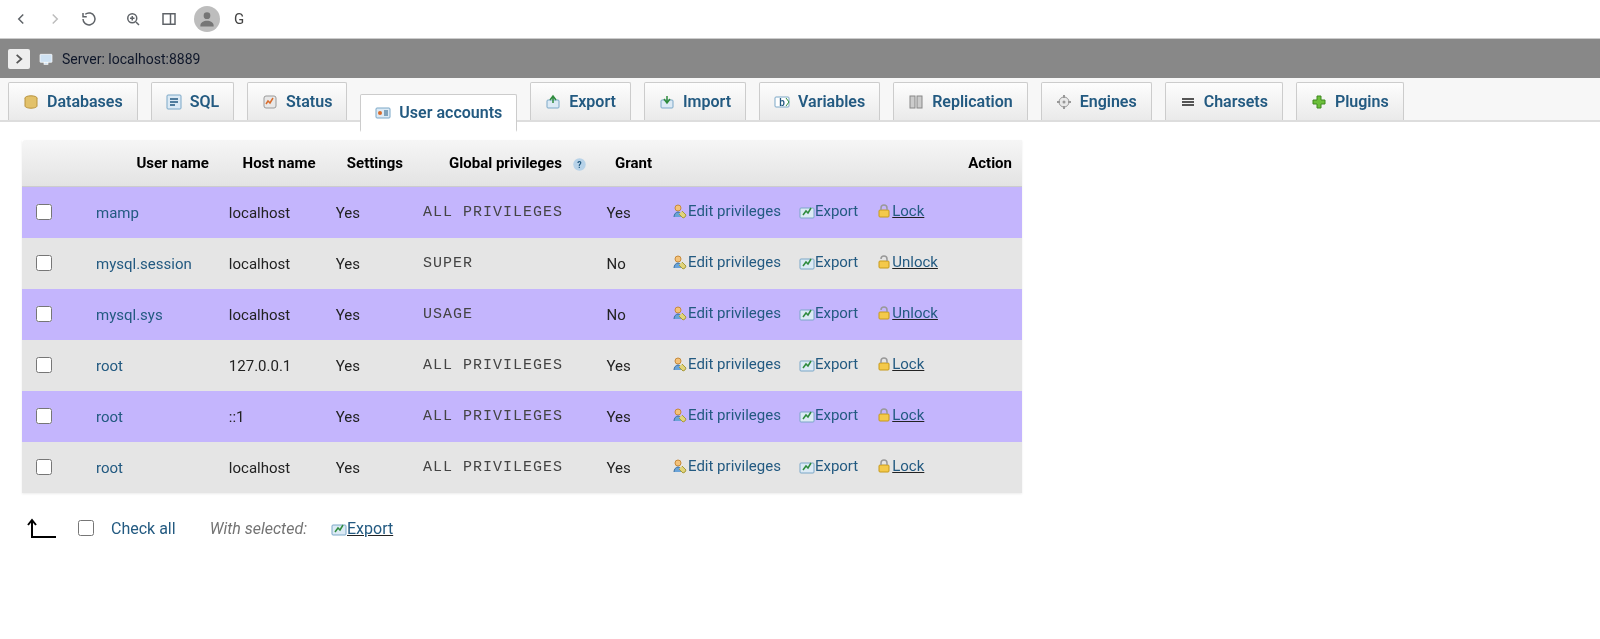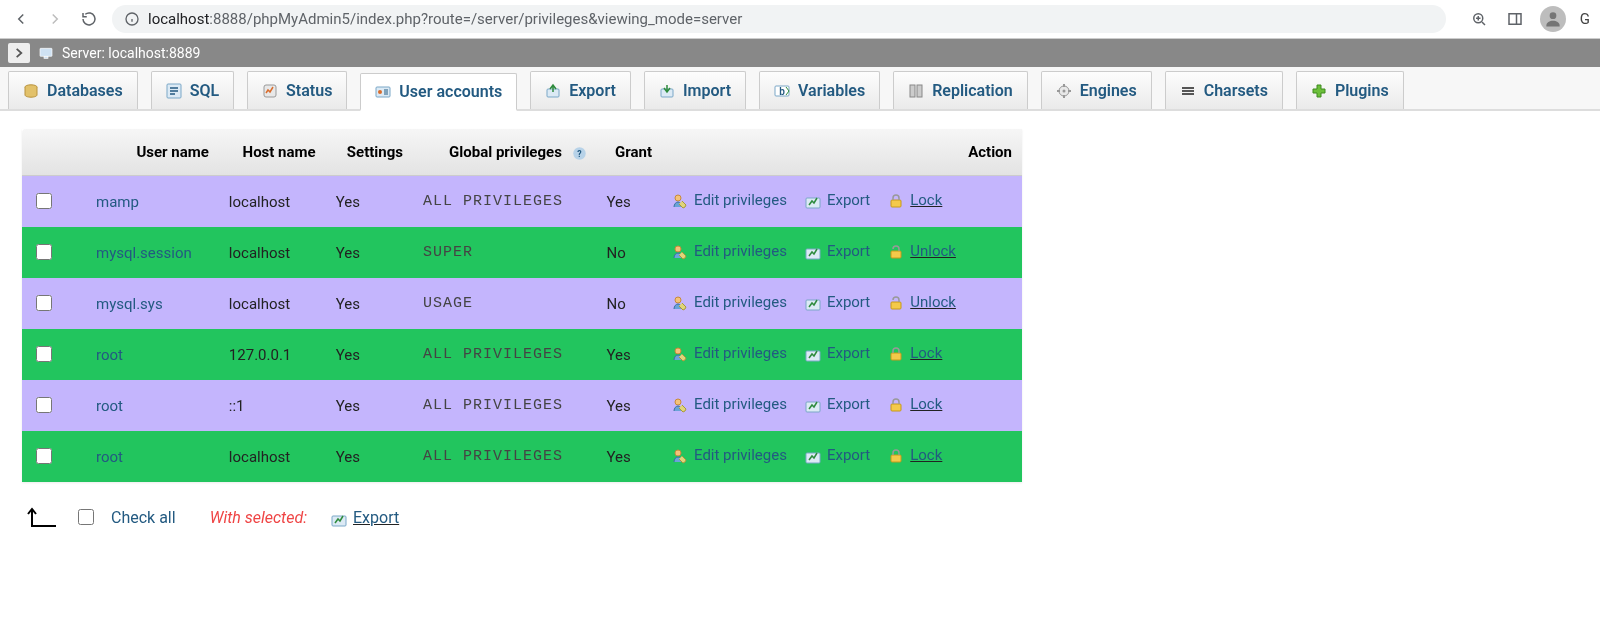--- a/index.html
+++ b/index.html
@@ -41,23 +41,23 @@
   .url-host { color:#202124; }
   .url-path { color:#5f6368; }
   .chrome-right { display:flex; align-items:center; gap:14px; margin-left:10px; }
   .avatar {
     width: 26px; height: 26px; border-radius: 50%;
     background:#bdbdbd; display:flex; align-items:center; justify-content:center;
   }
 
   
   .server-bar {
-    height: 28px;
+    height: 39px;
     background: #888;
-    color: #ffffff;
+    color: #0f172a;
     display: flex;
     align-items: center;
     padding-left: 8px;
     font-size: 14px;
     gap: 8px;
   }
   .server-bar .collapse-btn {
     width: 22px; height: 20px;
     background: #eee;
     display: inline-flex; align-items:center; justify-content:center;
@@ -84,21 +84,21 @@
     border: 1px solid #ccc;
     border-bottom: none;
     background: linear-gradient(#fdfdfd, #eaeaea);
     border-radius: 2px 2px 0 0;
     cursor: pointer;
     margin-top: 4px;
   }
   .tab.active {
     background: #fff;
     position: relative;
-    top: 2px;
+    top: 12px;
     border-bottom: 2px solid #fff;
   }
   .tab .tab-icon { display:inline-flex; }
 
   
   .page {
     padding: 18px 22px 30px 22px;
   }
   h2.page-title {
     font-size: 30px;
@@ -120,33 +120,33 @@
     padding: 14px 10px;
     border-bottom: 1px solid #ccc;
   }
   table.users th:first-child { width: 44px; border-top-left-radius:4px; }
   table.users td {
     padding: 14px 10px;
     font-size: 15px;
     vertical-align: middle;
   }
   table.users tr.row-odd  td { background: #c4b5fd; }
-  table.users tr.row-even td { background: #22c55e; }
+  table.users tr.row-even td { background: #e5e5e5; }
   .link { color: #235a81; cursor:pointer; }
   .mono { font-family: "Courier New", monospace; letter-spacing: 1px; color:#444; }
-  .action-group { display:inline-flex; align-items:flex-end; gap:6px; margin-right:18px; cursor:pointer; }
+  .action-group { display:inline-flex; align-items:center; margin-right:18px; cursor:pointer; }
   .action-group:last-child { margin-right:0;text-decoration:underline; }
   input[type=checkbox] { width:16px; height:16px; }
 
   .footer-row {
     display:flex; align-items:center; gap:14px;
     margin-top: 24px;
   }
   .footer-arrow { font-size:20px; color:#000; padding-left:4px; }
-  .italic { font-style: italic; color:#ef4444; }
+  .italic { font-style: italic; color:#737373; }
 
   
   svg { display:block; }
 </style>
 </head>
 <body>
 
 <div class="chrome-bar">
   <span class="chrome-btn">
     <svg width="18" height="18" viewBox="0 0 24 24" fill="none" stroke="#5f6368" stroke-width="2">
@@ -157,32 +157,20 @@
     <svg width="18" height="18" viewBox="0 0 24 24" fill="none" stroke="#bdbdbd" stroke-width="2">
         <path d="M9 6l6 6-6 6"></path>
       </svg>
   </span>
   <span class="chrome-btn">
     <svg width="18" height="18" viewBox="0 0 24 24" fill="none" stroke="#5f6368" stroke-width="2">
         <path d="M4 12a8 8 0 1 0 3-6.3"></path>
         <path d="M4 4v5h5"></path>
       </svg>
   </span>
-  <div class="url-bar">
-    <span class="url-info-icon">
-      <svg width="16" height="16" viewBox="0 0 24 24" fill="none" stroke="#5f6368" stroke-width="2">
-          <circle cx="12" cy="12" r="9"></circle>
-          <line x1="12" y1="8" x2="12" y2="8"></line>
-          <line x1="12" y1="12" x2="12" y2="16"></line>
-        </svg>
-    </span>
-    <span>
-      <span class="url-host">localhost</span><span class="url-path">:8888</span><span class="url-path">/phpMyAdmin5/index.php?route=/server/privileges&amp;viewing_mode=server</span>
-    </span>
-  </div>
   <div class="chrome-right">
     <span class="chrome-btn">
       <svg width="18" height="18" viewBox="0 0 24 24" fill="none" stroke="#5f6368" stroke-width="2">
           <circle cx="11" cy="11" r="6"></circle>
           <line x1="16" y1="16" x2="20" y2="20"></line>
           <line x1="8" y1="11" x2="14" y2="11"></line>
           <line x1="11" y1="8" x2="11" y2="14"></line>
         </svg>
     </span>
     <span class="chrome-btn">

